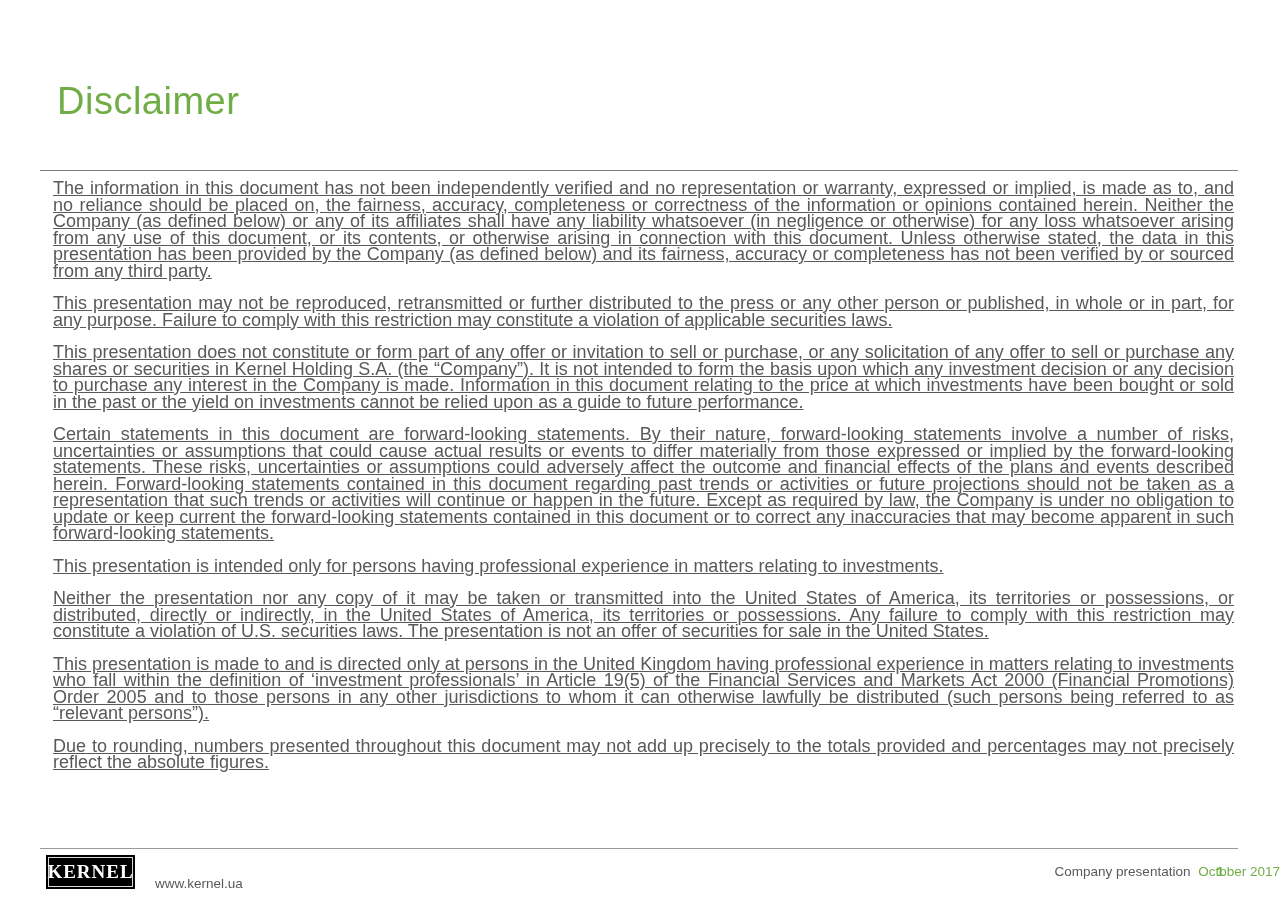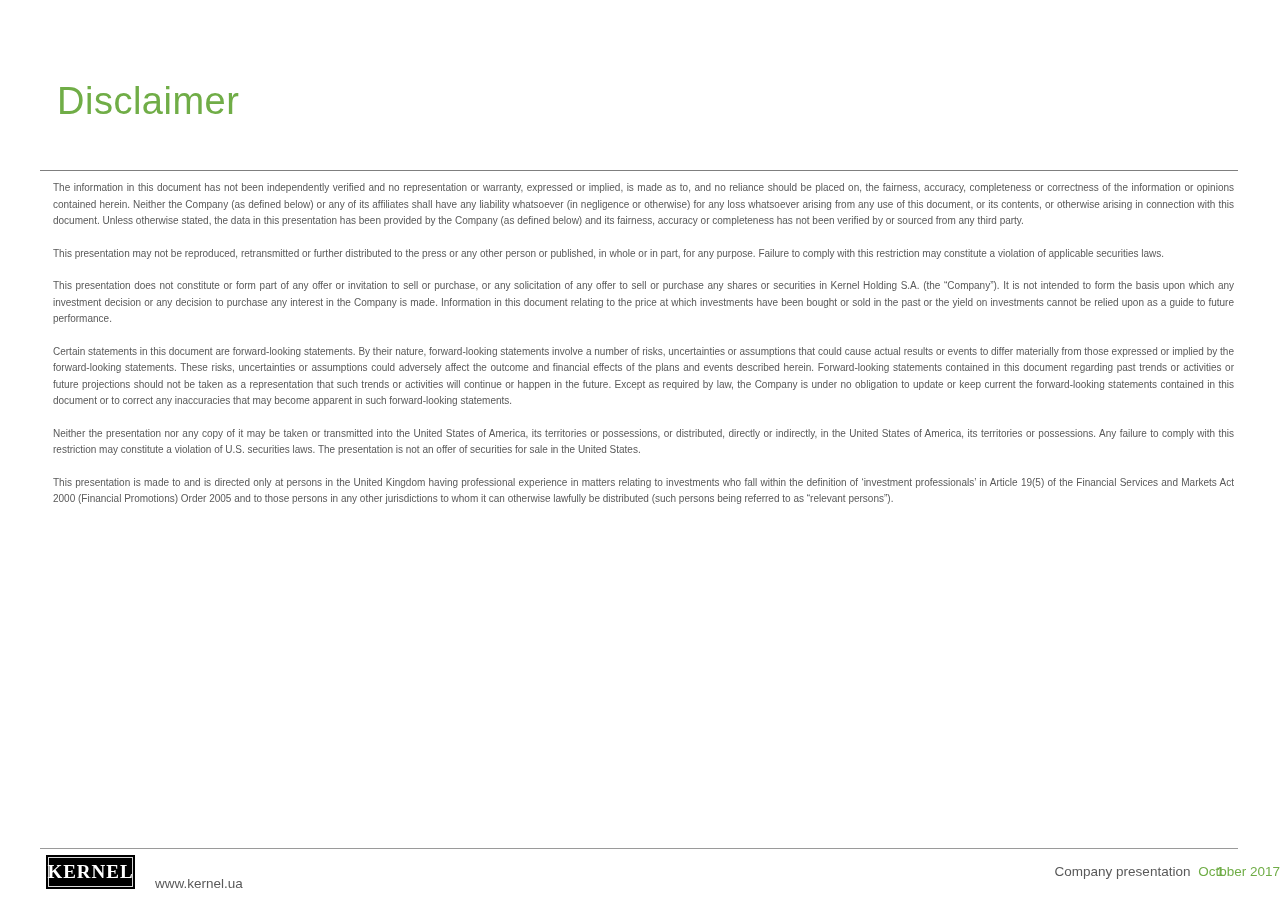--- a/index.html
+++ b/index.html
@@ -35,23 +35,24 @@
     border: none;
     border-top: 1px solid #7f7f7f;
     margin: 0;
   }
   .content {
     position: absolute;
     left: 53px;
     right: 46px;
     top: 180px;
     color: #595959;
-    font-size: 10px;
+    font-size: 18px;
     line-height: 16.5px;
     text-align: justify;
+    text-decoration: underline;
   }
   .content p {
     margin: 0 0 16px 0;
   }
   .footer-rule {
     position: absolute;
     left: 40px;
     right: 42px;
     top: 848px;
     border: none;
@@ -118,22 +119,24 @@
 
   <h1 class="page-title">Disclaimer</h1>
 
   <hr class="title-rule">
 
   <div class="content">
     <p>The information in this document has not been independently verified and no representation or warranty, expressed or implied, is made as to, and no reliance should be placed on, the fairness, accuracy, completeness or correctness of the information or opinions contained herein. Neither the Company (as defined below) or any of its affiliates shall have any liability whatsoever (in negligence or otherwise) for any loss whatsoever arising from any use of this document, or its contents, or otherwise arising in connection with this document. Unless otherwise stated, the data in this presentation has been provided by the Company (as defined below) and its fairness, accuracy or completeness has not been verified by or sourced from any third party.</p>
     <p>This presentation may not be reproduced, retransmitted or further distributed to the press or any other person or published, in whole or in part, for any purpose. Failure to comply with this restriction may constitute a violation of applicable securities laws.</p>
     <p>This presentation does not constitute or form part of any offer or invitation to sell or purchase, or any solicitation of any offer to sell or purchase any shares or securities in Kernel Holding S.A. (the “Company”). It is not intended to form the basis upon which any investment decision or any decision to purchase any interest in the Company is made. Information in this document relating to the price at which investments have been bought or sold in the past or the yield on investments cannot be relied upon as a guide to future performance.</p>
     <p>Certain statements in this document are forward-looking statements. By their nature, forward-looking statements involve a number of risks, uncertainties or assumptions that could cause actual results or events to differ materially from those expressed or implied by the forward-looking statements. These risks, uncertainties or assumptions could adversely affect the outcome and financial effects of the plans and events described herein. Forward-looking statements contained in this document regarding past trends  or activities or future projections should not be taken as a representation that such trends or activities will continue or happen in the future. Except as required by law, the Company is under no obligation to update or keep current the forward-looking statements contained in this document or to correct any inaccuracies that may become apparent in such forward-looking statements.</p>
+    <p>This presentation is intended only for persons having professional experience in matters relating to investments.</p>
     <p>Neither the presentation nor any copy of it may be taken or transmitted into the United States of America, its territories or possessions, or distributed, directly or indirectly, in the United States of America, its territories or possessions. Any failure to comply with this restriction may constitute a violation of U.S. securities laws. The presentation is not an offer of securities for sale in the United States.</p>
     <p>This presentation is made to and is directed only at persons in the United Kingdom having professional experience in matters relating to investments who fall within the definition of ‘investment professionals’ in Article 19(5) of the Financial Services and Markets Act 2000 (Financial Promotions) Order 2005 and to those persons in any other jurisdictions to whom it can otherwise lawfully be distributed (such persons being referred to as “relevant persons”).</p>
+    <p>Due to rounding, numbers presented throughout this document may not add up precisely to the totals provided and percentages may not precisely reflect the absolute figures.</p>
   </div>
 
   <hr class="footer-rule">
 
   <div class="footer">
     <div class="logo">
       <div class="logo-frame">
         <span class="logo-text">KERNEL</span>
       </div>
     </div>

